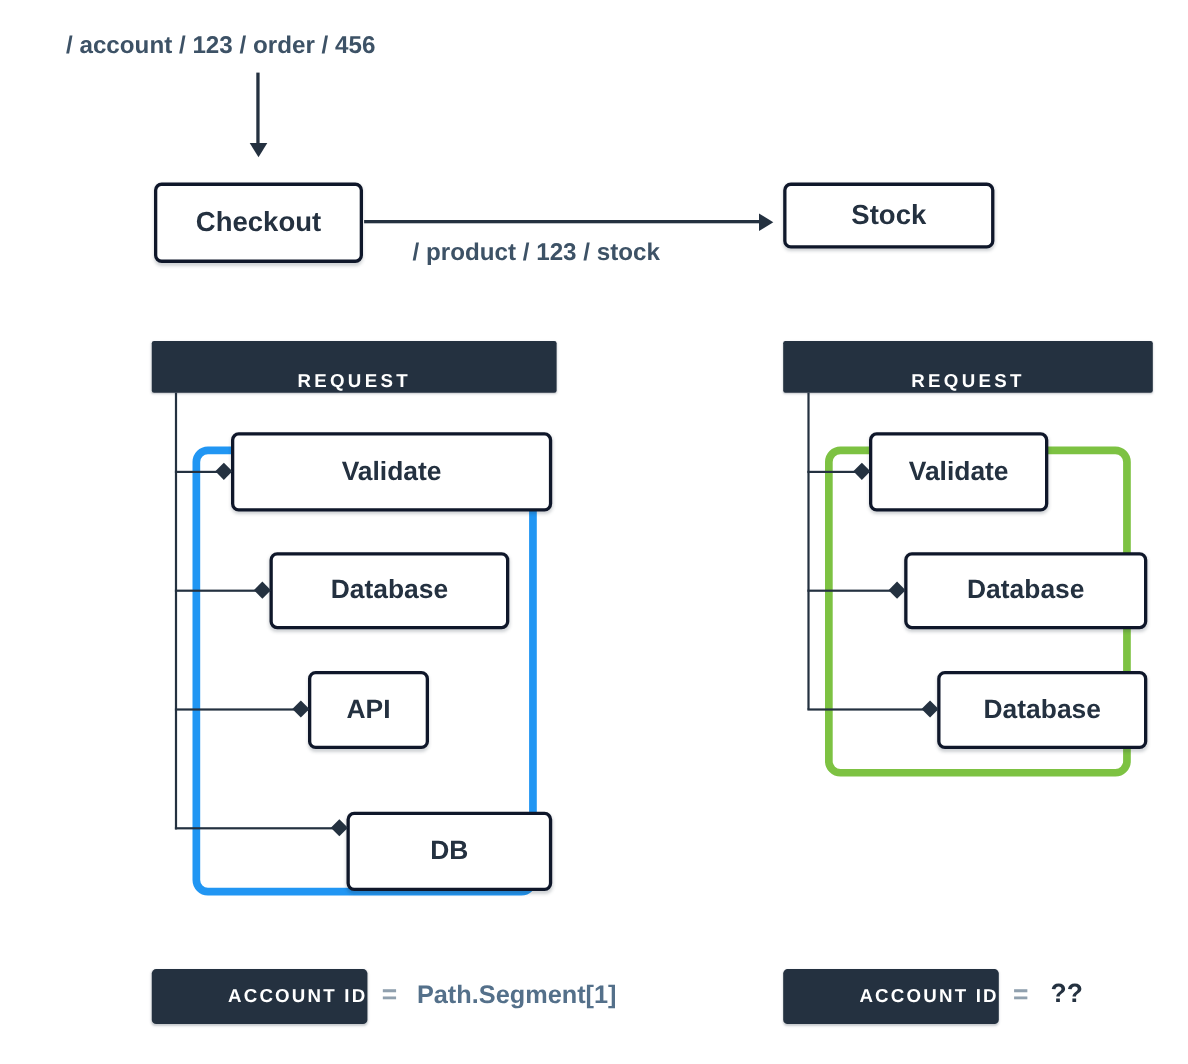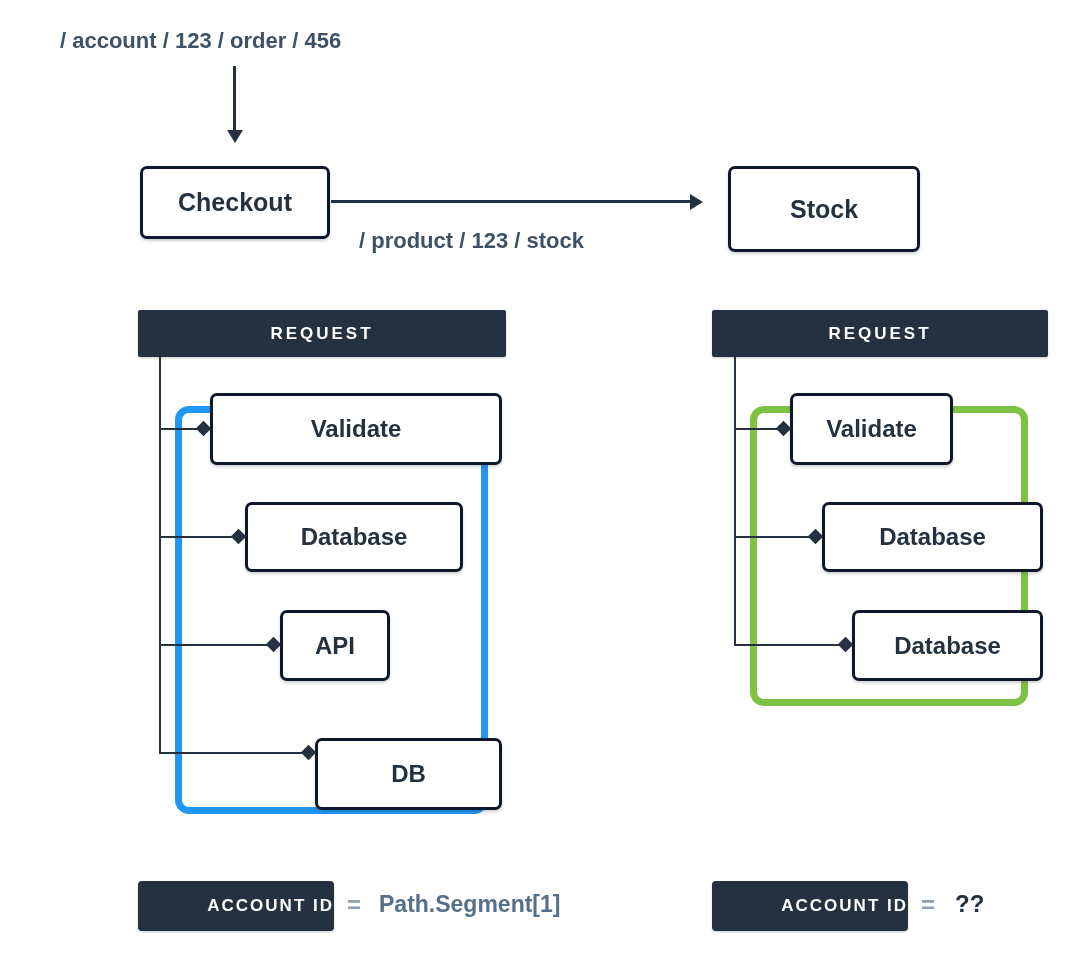--- a/index.html
+++ b/index.html
@@ -18,21 +18,21 @@
   .node.big { font-size:25px; }
 
   .hline, .vline { position:absolute; background:#243140; z-index:3; }
   .diamond {
     position:absolute; width:11px; height:11px; background:#243140;
     transform:rotate(45deg); z-index:5;
   }
 
   .bar {
     position:absolute; background:#243140; color:#ffffff;
-    display:flex; align-items:center; justify-content:center;
+    display:flex; align-items:flex-end; justify-content:center;
     font-weight:bold; font-size:17px; letter-spacing:3px;
     border-radius:2px; z-index:2;
     box-shadow:0 1px 2px rgba(36,49,64,.25);
   }
 
   .outline {
     position:absolute; border:7px solid #2196F3; border-radius:14px;
     z-index:1; background:transparent;
   }
 
@@ -71,23 +71,23 @@
   <div class="pathlabel" style="left:60px; top:28px;">/ account / 123 / order / 456</div>
   <div class="vline" style="left:233px; top:66px; width:3px; height:66px;"></div>
   <div class="arrowhead-down" style="left:227px; top:130px;"></div>
 
   <div class="node big" style="left:140px; top:166px; width:190px; height:73px;">
     <span>Checkout</span>
   </div>
 
   <div class="hline" style="left:331px; top:200px; width:360px; height:3px;"></div>
   <div class="arrowhead-right" style="left:690px; top:194px;"></div>
-  <div class="pathlabel" style="left:359px; top:216px;margin-top:12px;">/ product / 123 / stock</div>
+  <div class="pathlabel" style="left:375px; top:216px;">/ product / 123 / stock</div>
 
-  <div class="node big" style="left:728px; top:166px; width:192px; height:86px;">
+  <div class="node big" style="left:712px; top:166px; width:192px; height:60px;">
     <span>Stock</span>
   </div>
 
   <div class="bar" style="left:138px; top:310px; width:368px; height:47px;">
     <span>REQUEST</span>
   </div>
 
   <div class="outline" style="left: 175px; top: 406px; width: 313px; height: 408px; border-color: rgb(33, 150, 243);"></div>
 
   <div class="vline" style="left:159px; top:357px; width:2px; height:397px;"></div>

